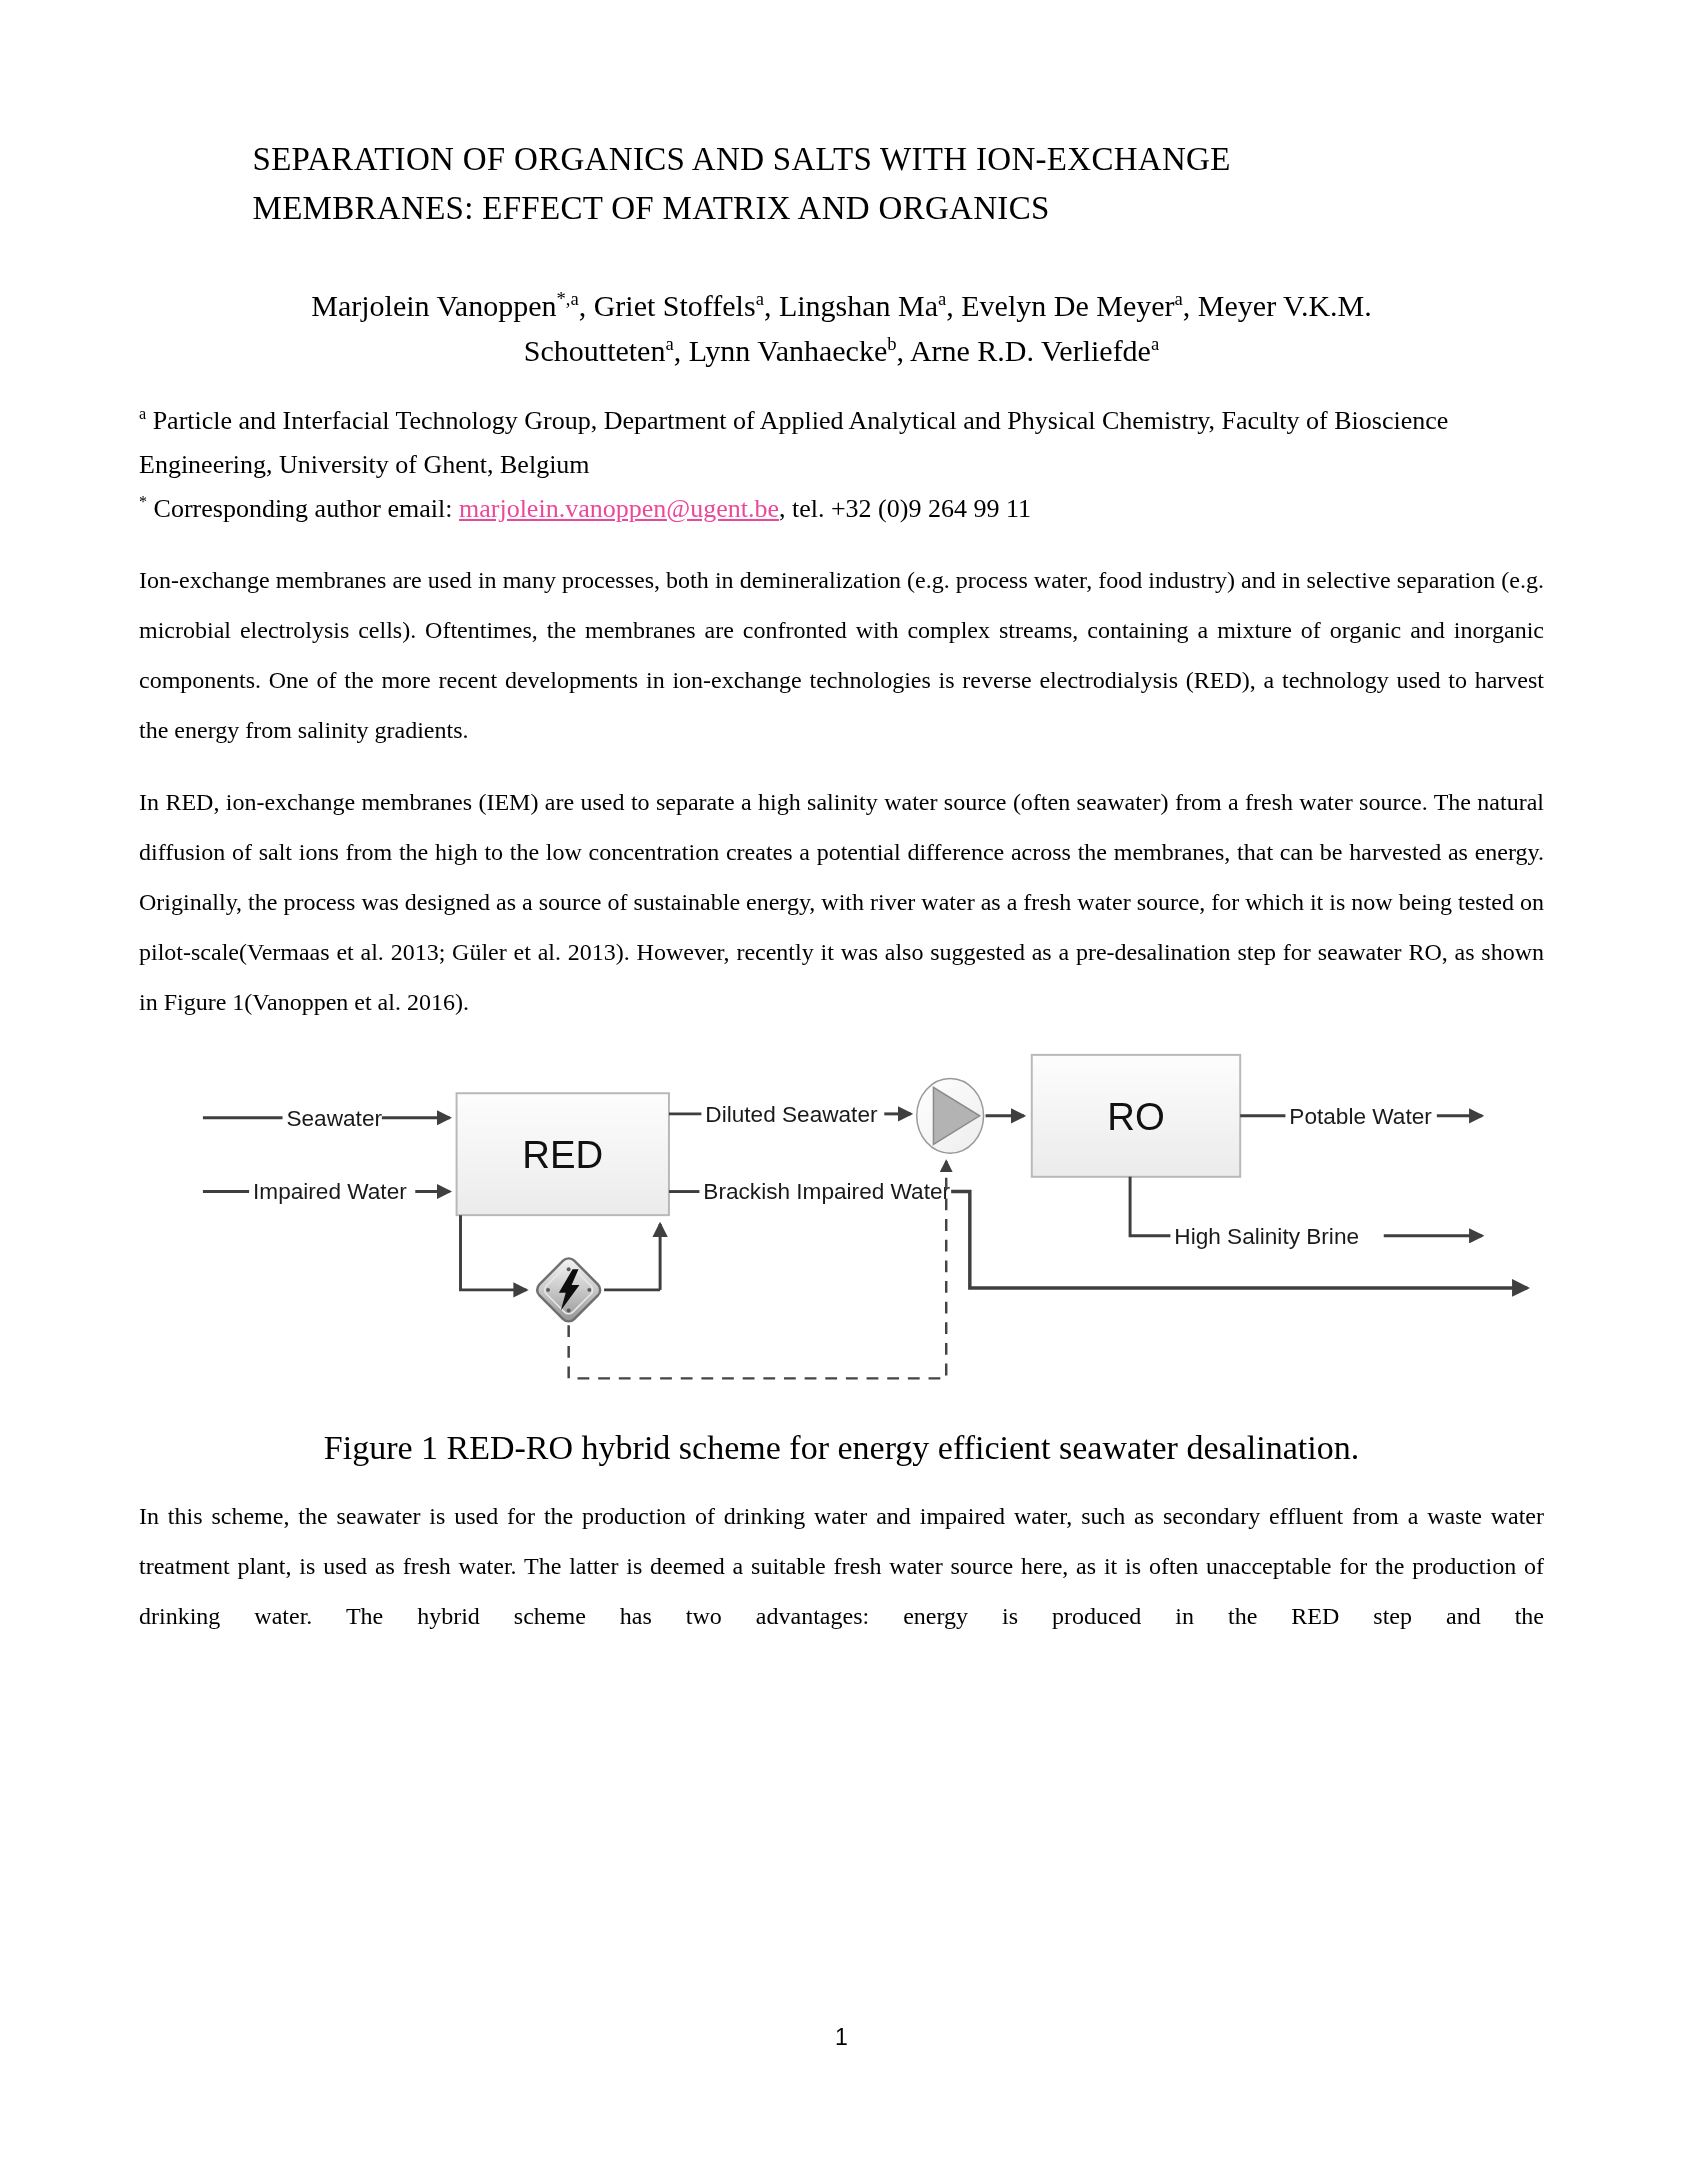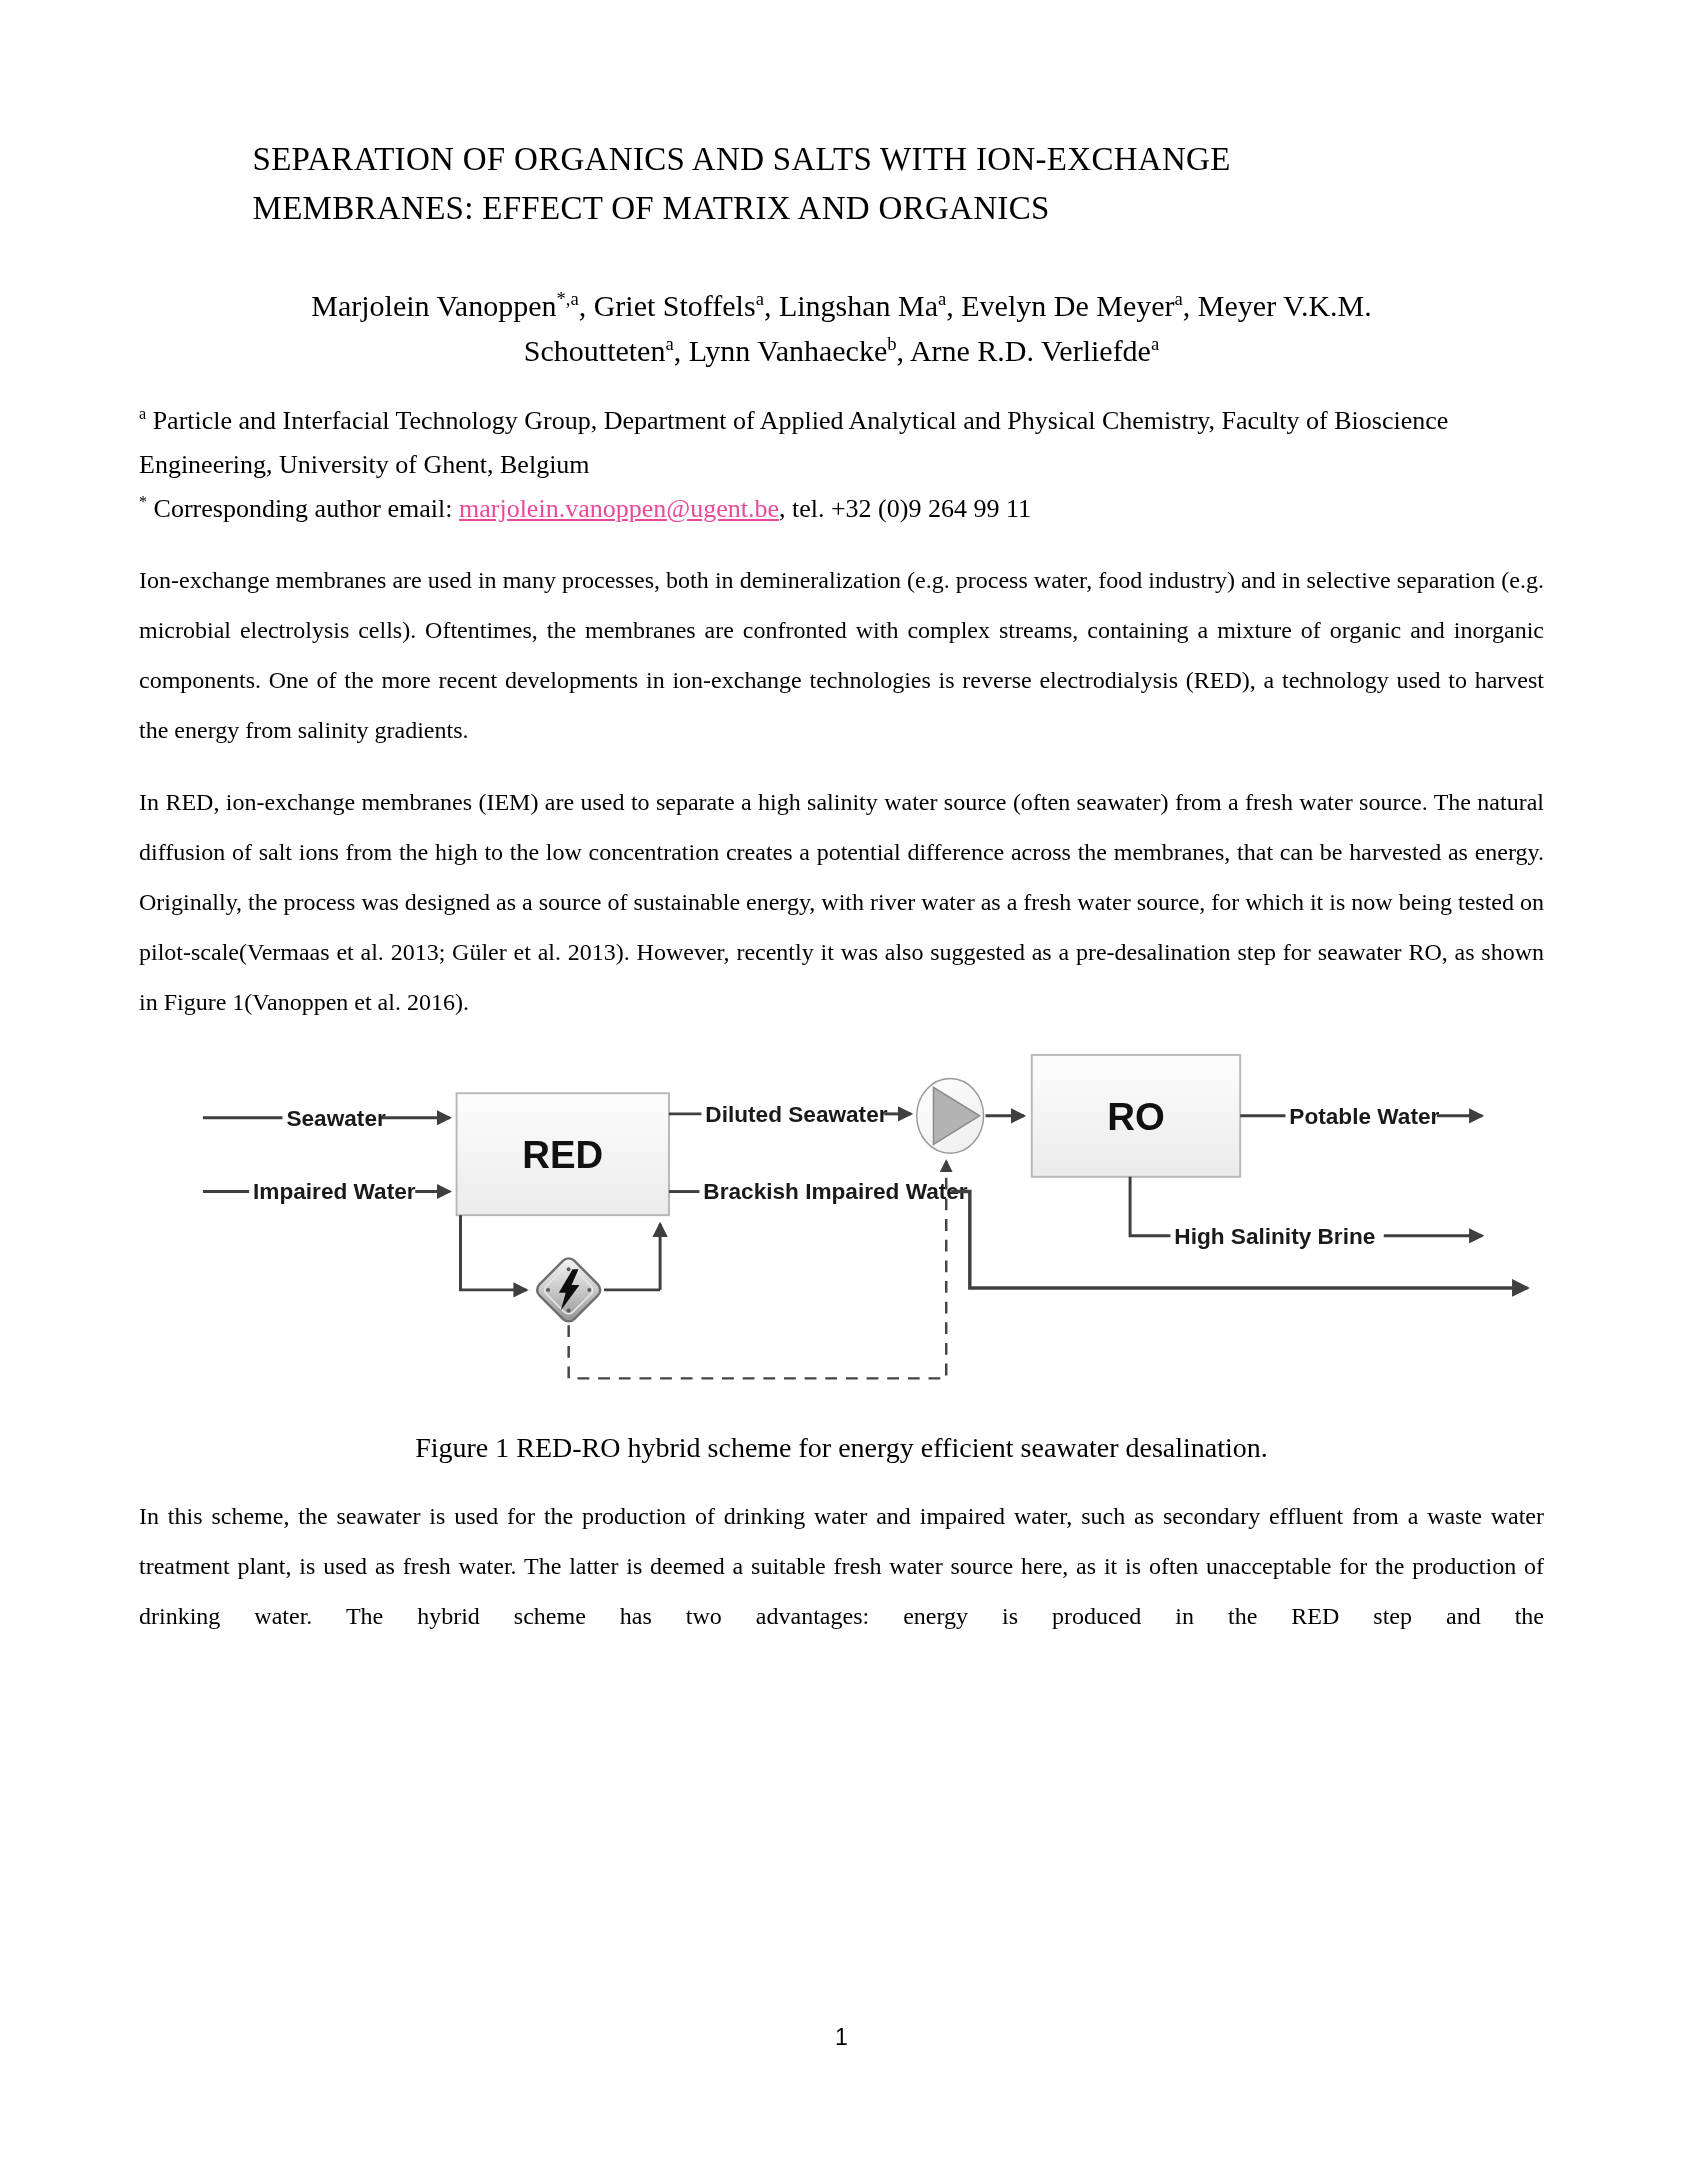--- a/index.html
+++ b/index.html
@@ -20,23 +20,23 @@
   .affiliations p{margin:0;}
   .email-link{color:#ec4899;text-decoration:underline;cursor:pointer;}
   .intro-heading{
     margin:63px 0 0 0;font-size:30px;font-weight:normal;text-align:center;letter-spacing:1px;
   }
   .body-par{
     font-size:24px;line-height:50px;text-align:justify;margin:22px 0 0 0;
   }
   .body-par.first{margin-top:24px;}
   .body-par.cutoff{text-align-last:justify;}
-  .figure-wrap{margin-top:10px;text-align:right;font-weight:bold;}
+  .figure-wrap{margin-top:10px;text-align:right;}
   .fig-caption{
-    margin:12px 0 0 0;font-size:28px;text-align:center;line-height:42px;
+    margin:12px 0 0 0;font-size:34px;text-align:center;line-height:42px;
   }
   .page-number{
     position:absolute;bottom:127px;left:0;width:100%;text-align:center;
     font-family:"Liberation Sans","DejaVu Sans",sans-serif;font-size:23px;
   }
   svg text{
     font-family:"Liberation Sans","DejaVu Sans",sans-serif;
     font-size:23px;fill:#1a1a1a;
   }
   svg text.unit-label{font-size:39px;fill:#111;}

